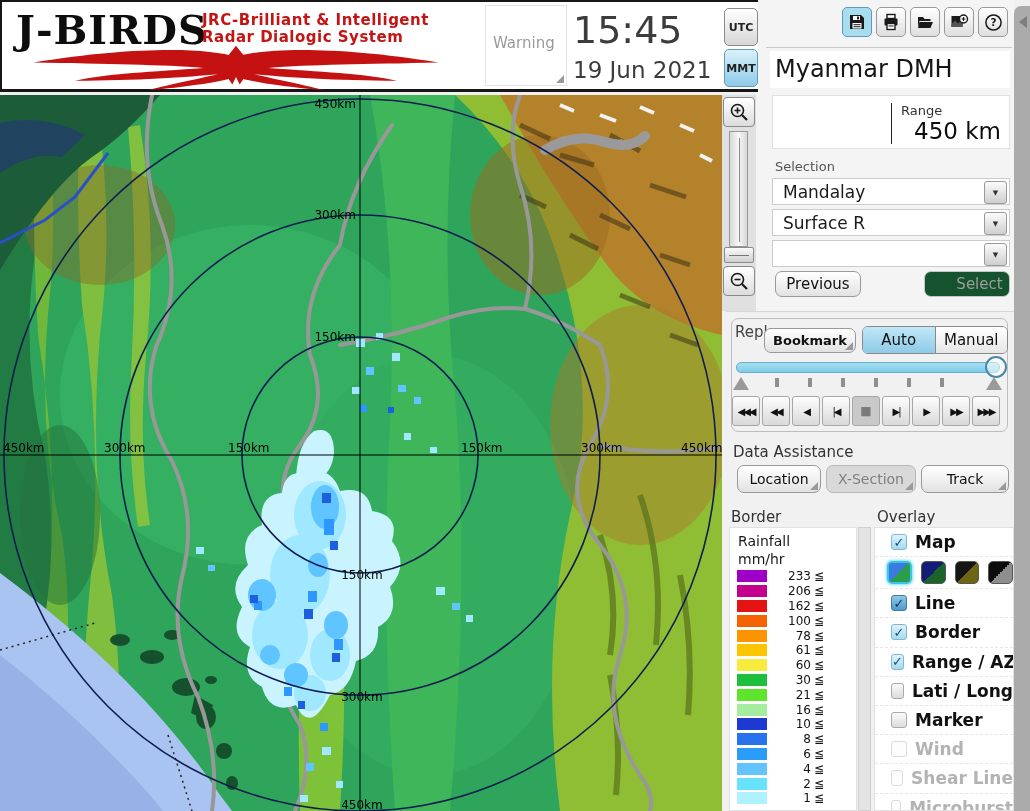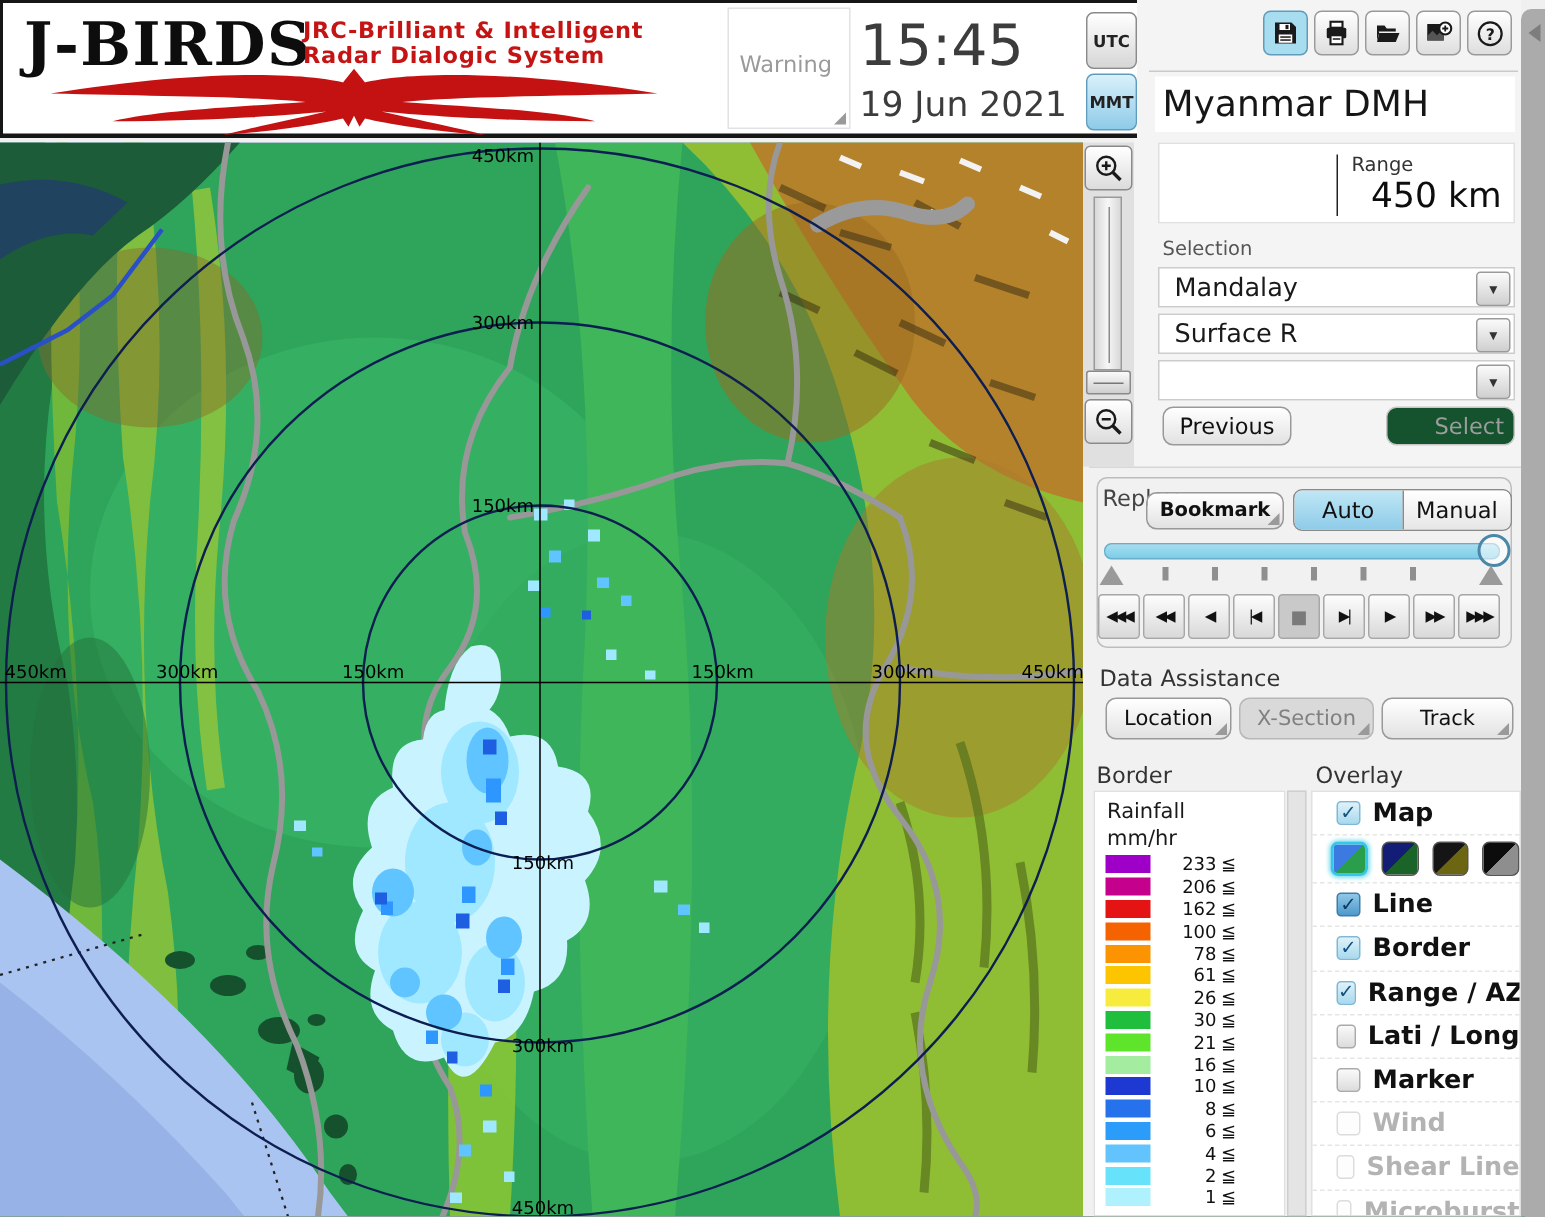--- a/index.html
+++ b/index.html
@@ -439,21 +439,21 @@
           <span class="lg-val">78</span>
           <span class="lg-le">≦</span>
         </div>
         <div class="lg-row">
           <span class="lg-sw" style="background: rgb(253, 197, 0);"></span>
           <span class="lg-val">61</span>
           <span class="lg-le">≦</span>
         </div>
         <div class="lg-row">
           <span class="lg-sw" style="background: rgb(247, 236, 62);"></span>
-          <span class="lg-val">26</span>
+          <span class="lg-val">60</span>
           <span class="lg-le">≦</span>
         </div>
         <div class="lg-row">
           <span class="lg-sw" style="background: rgb(31, 190, 60);"></span>
           <span class="lg-val">30</span>
           <span class="lg-le">≦</span>
         </div>
         <div class="lg-row">
           <span class="lg-sw" style="background: rgb(95, 228, 44);"></span>
           <span class="lg-val">21</span>

